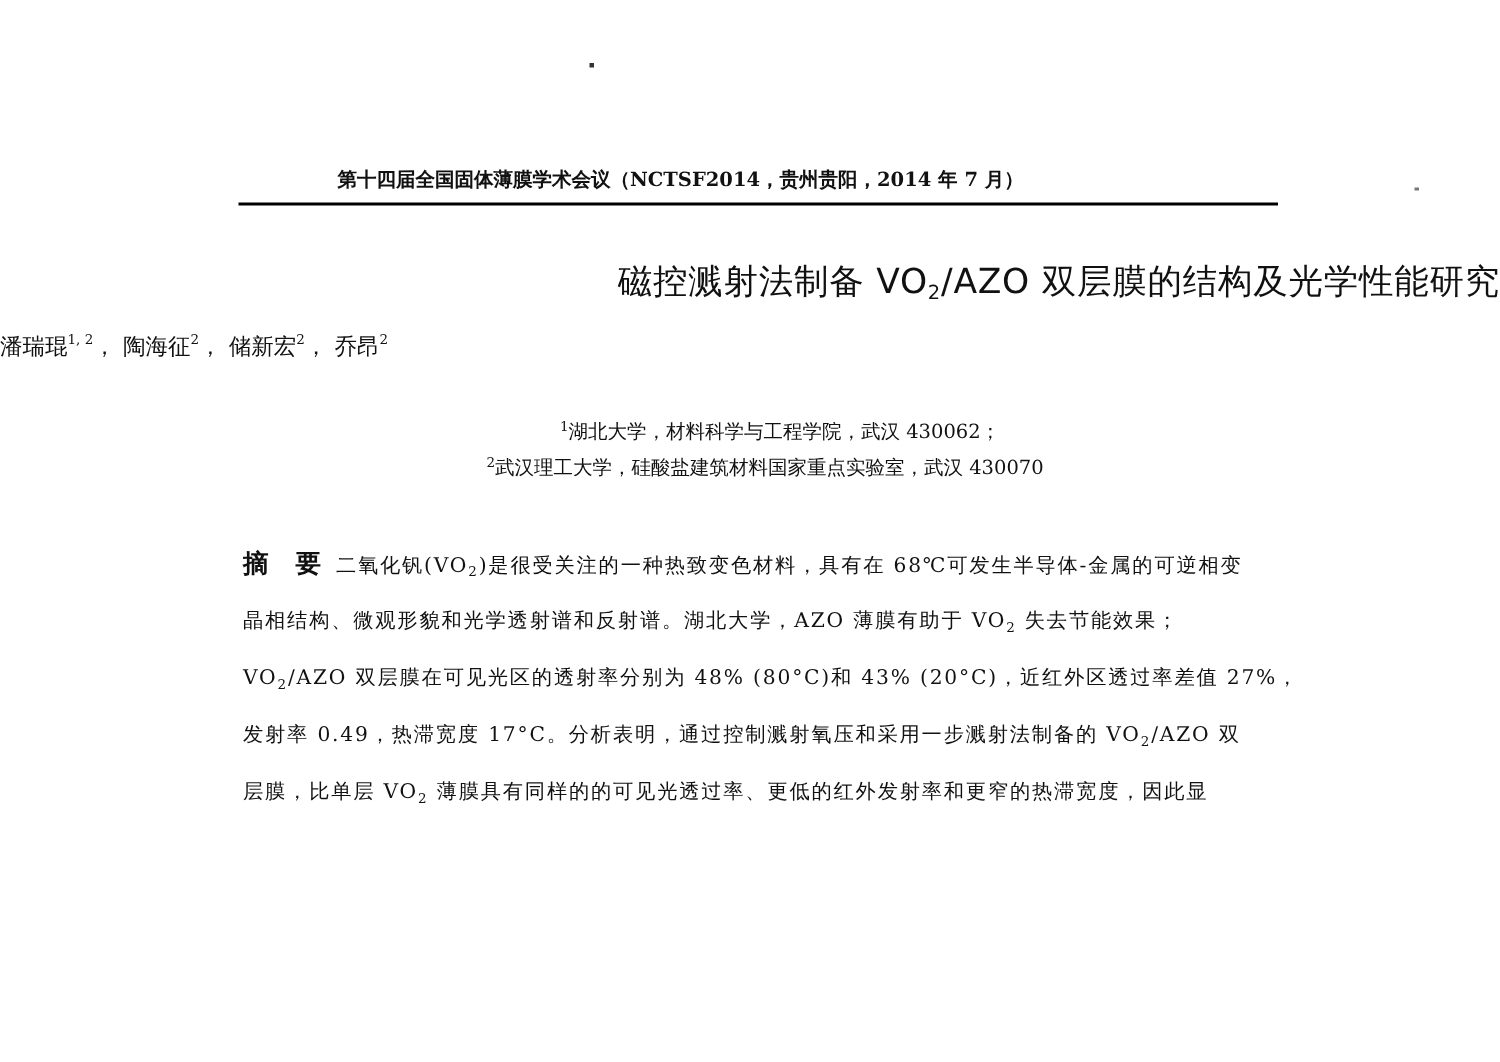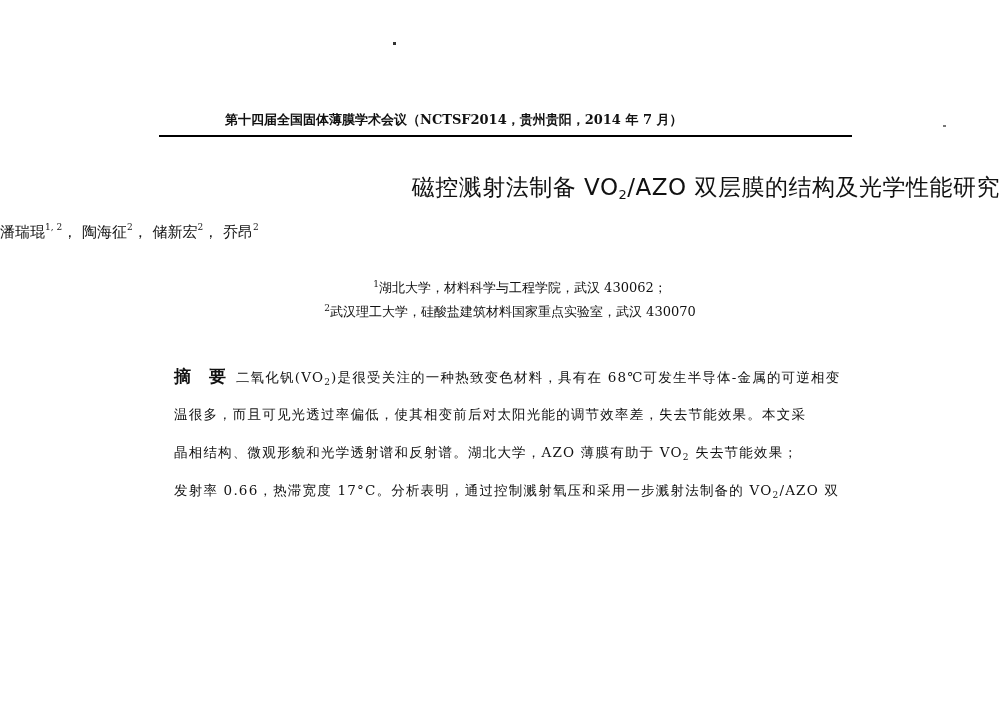--- a/index.html
+++ b/index.html
@@ -27,21 +27,21 @@
     font-size: 15px; box-sizing: border-box;
   }
   .authors sup { font-size: 9px; vertical-align: 7px; }
   .affil {
     position: absolute; left: 0; width: 1000px; text-align: center; font-size: 13px;
   }
   .affil sup { font-size: 9px; vertical-align: 5px; }
   .affil-1 { top: 263px; padding-left: 40px; box-sizing: border-box; margin-top: 16px; }
   .affil-2 { top: 303px; padding-left: 20px; box-sizing: border-box; }
   .abstract {
-    position: absolute; left: 162px; top: 364px; width: 650px; margin-left: 12px;
+    position: absolute; left: 162px; top: 364px; width: 650px;
   }
   .abs-line {
     height: 38px; line-height: 24px; font-size: 13.5px; white-space: nowrap; overflow: visible;
     letter-spacing: 1.2px;
   }
   .abs-label {
     font-size: 17px; font-weight: bold; letter-spacing: 6px; margin-right: 4px;
     font-family: "DejaVu Sans", "Liberation Sans", sans-serif;
   }
   .abs-line .sub { font-size: 9px; vertical-align: -3px; }
@@ -62,16 +62,17 @@
   <span>陶海征</span><sup>2</sup><span>，</span>
   <span>储新宏</span><sup>2</sup><span>，</span>
   <span>乔昂</span><sup>2</sup>
 </div>
 
 <div class="affil affil-1"><sup>1</sup><span>湖北大学，材料科学与工程学院，武汉 430062；</span></div>
 <div class="affil affil-2"><sup>2</sup><span>武汉理工大学，硅酸盐建筑材料国家重点实验室，武汉 430070</span></div>
 
 <div class="abstract">
   <div class="abs-line"><span class="abs-label">摘 要</span><span>二氧化钒(VO</span><span class="sub">2</span><span>)是很受关注的一种热致变色材料，具有在 68℃可发生半导体-金属的可逆相变</span></div>
-  <div class="abs-line"><span>温很多，而且可见光透过率偏低，使其相变前后对太阳光能的调节效率差，失去节能效果。本文采</span><span class="sub"></span><span></span></div>
   <div class="abs-line"><span>晶相结构、微观形貌和光学透射谱和反射谱。湖北大学，AZO 薄膜有助于 VO</span><span class="sub">2</span><span> 失去节能效果；</span></div>
-  <div class="abs-line"><span>发射率 0.66，热滞宽度 17°C。分析表明，通过控制溅射氧压和采用一步溅射法制备的 VO</span><span class="sub">2</span><span>/AZO 双</span></div>
+  <div class="abs-line"><span>VO</span><span class="sub">2</span><span>/AZO 双层膜在可见光区的透射率分别为 48% (80°C)和 43% (20°C)，近红外区透过率差值 27%，</span></div>
+  <div class="abs-line"><span>发射率 0.49，热滞宽度 17°C。分析表明，通过控制溅射氧压和采用一步溅射法制备的 VO</span><span class="sub">2</span><span>/AZO 双</span></div>
+  <div class="abs-line"><span>层膜，比单层 VO</span><span class="sub">2</span><span> 薄膜具有同样的的可见光透过率、更低的红外发射率和更窄的热滞宽度，因此显</span></div>
 </div>
 
 </body></html>

